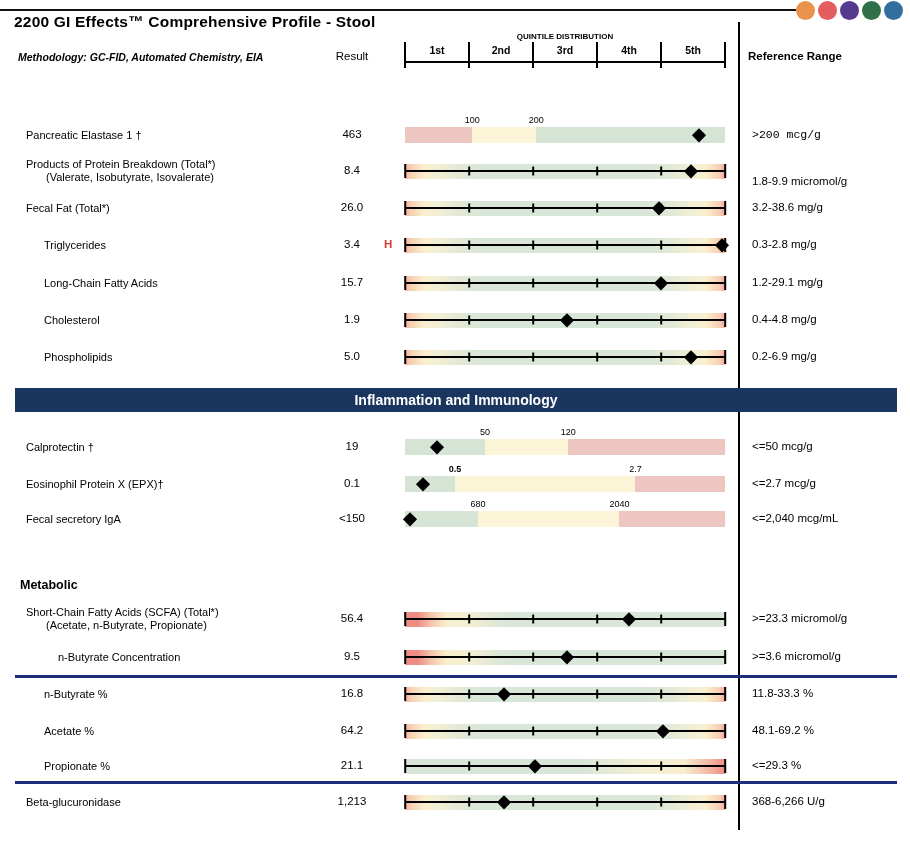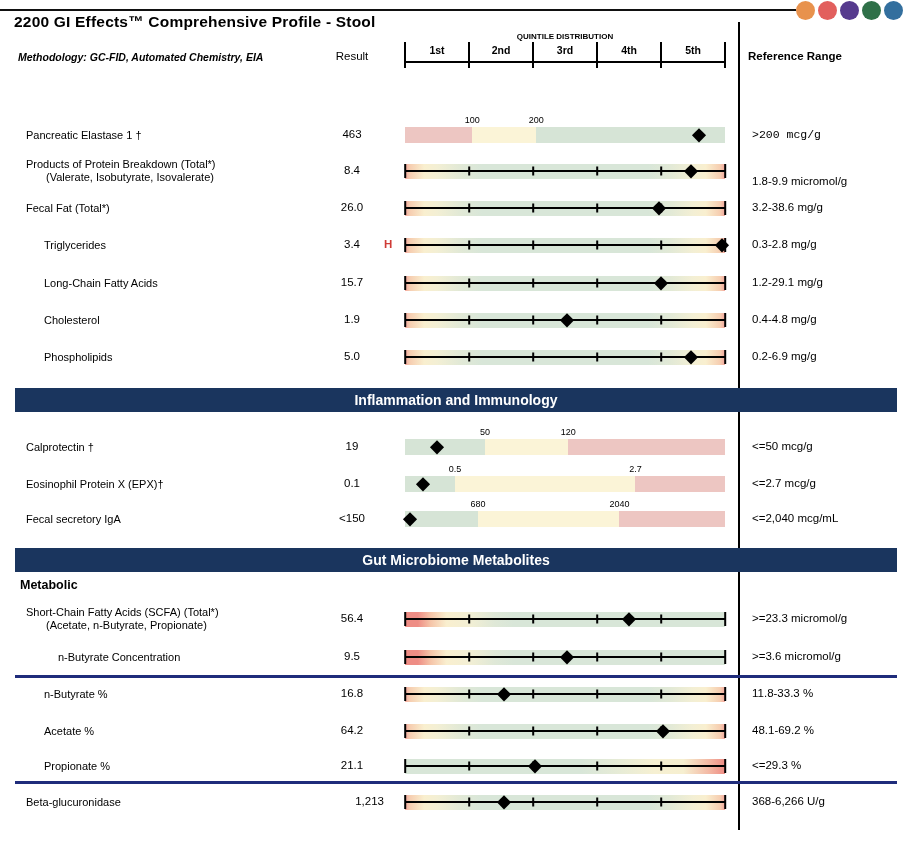--- a/index.html
+++ b/index.html
@@ -70,21 +70,20 @@
     <span class="ruler-label" style="left:50%">3rd</span>
     <span class="ruler-label" style="left:70%">4th</span>
     <span class="ruler-label" style="left:90%">5th</span>
     <div class="ruler-line"></div>
   </div>
 
   <div class="abs ref-header">Reference Range</div>
   <div class="abs vline"></div>
 
   <div class="abs section-bar" style="top:388px">Inflammation and Immunology</div>
-  <div class="abs section-bar" style="top:548px">Gut Microbiome Metabolites</div>
   <div class="abs subheading">Metabolic</div>
 
   <div class="abs divider" style="top:675px"></div>
   <div class="abs divider" style="top:781px"></div>
 
   <div id="rows-root">
       <div>
         <div class="abs test-label" style="left: 26px; top: 128.5px;">
           <div>Pancreatic Elastase 1 †</div>
         </div>
@@ -218,21 +217,21 @@
         </div>
         <div class="abs refrange" style="top: 440px;">&lt;=50 mcg/g</div>
       </div>
       <div>
         <div class="abs test-label" style="left: 26px; top: 477.5px;">
           <div>Eosinophil Protein X (EPX)†</div>
         </div>
         <div class="abs result-val" style="top: 477px;">0.1</div>
         <div class="abs bar" style="top: 476px; height: 16px;">
           <div class="seg" style="left: 0%; width: 15.6%; background: rgb(214, 228, 214);"></div>
-          <div class="seg-label" style="left: 15.6%;">0.5</div>
+          <div class="seg-label" style="left: 15.6%; font-weight: bold;">0.5</div>
           <div class="seg" style="left: 15.6%; width: 56.4%; background: rgb(251, 244, 215);"></div>
           <div class="seg-label" style="left: 72%;">2.7</div>
           <div class="seg" style="left: 72%; width: 28%; background: rgb(237, 198, 194);"></div>
           <div class="diamond" style="left: 5.5%; background: rgb(0, 0, 0);"></div>
         </div>
         <div class="abs refrange" style="top: 477px;">&lt;=2.7 mcg/g</div>
       </div>
       <div>
         <div class="abs test-label" style="left: 26px; top: 512.5px;">
           <div>Fecal secretory IgA</div>
@@ -331,21 +330,21 @@
           <div class="bar-tick" style="left: 80%; height: 9px;"></div>
           <div class="bar-tick" style="left: 100%; height: 14px;"></div>
           <div class="diamond" style="left: 40.5%; background: rgb(0, 0, 0);"></div>
         </div>
         <div class="abs refrange" style="top: 759px;">&lt;=29.3 %</div>
       </div>
       <div>
         <div class="abs test-label" style="left: 26px; top: 795.5px;">
           <div>Beta-glucuronidase</div>
         </div>
-        <div class="abs result-val" style="top: 795px; text-align: right;">1,213</div>
+        <div class="abs result-val" style="top: 795px;">1,213</div>
         <div class="abs bar grad-both" style="top: 794.5px; height: 15px;">
           <div class="bar-line"></div>
           <div class="bar-tick" style="left: 0%; height: 14px;"></div>
           <div class="bar-tick" style="left: 20%; height: 9px;"></div>
           <div class="bar-tick" style="left: 40%; height: 9px;"></div>
           <div class="bar-tick" style="left: 60%; height: 9px;"></div>
           <div class="bar-tick" style="left: 80%; height: 9px;"></div>
           <div class="bar-tick" style="left: 100%; height: 14px;"></div>
           <div class="diamond" style="left: 31%; background: rgb(0, 0, 0);"></div>
         </div>

